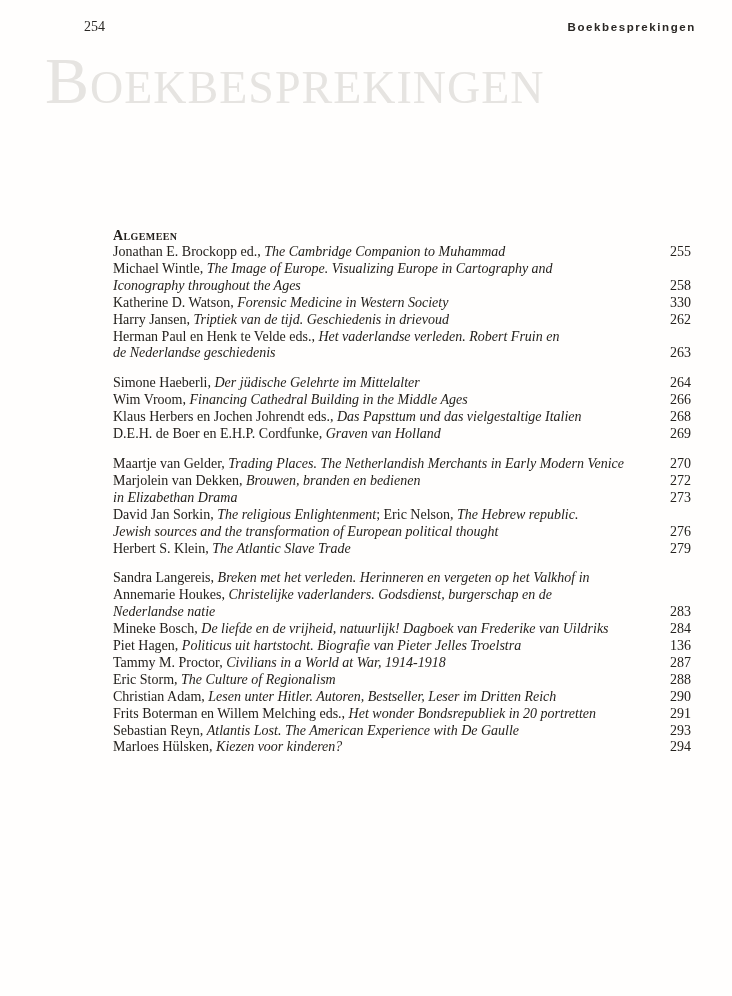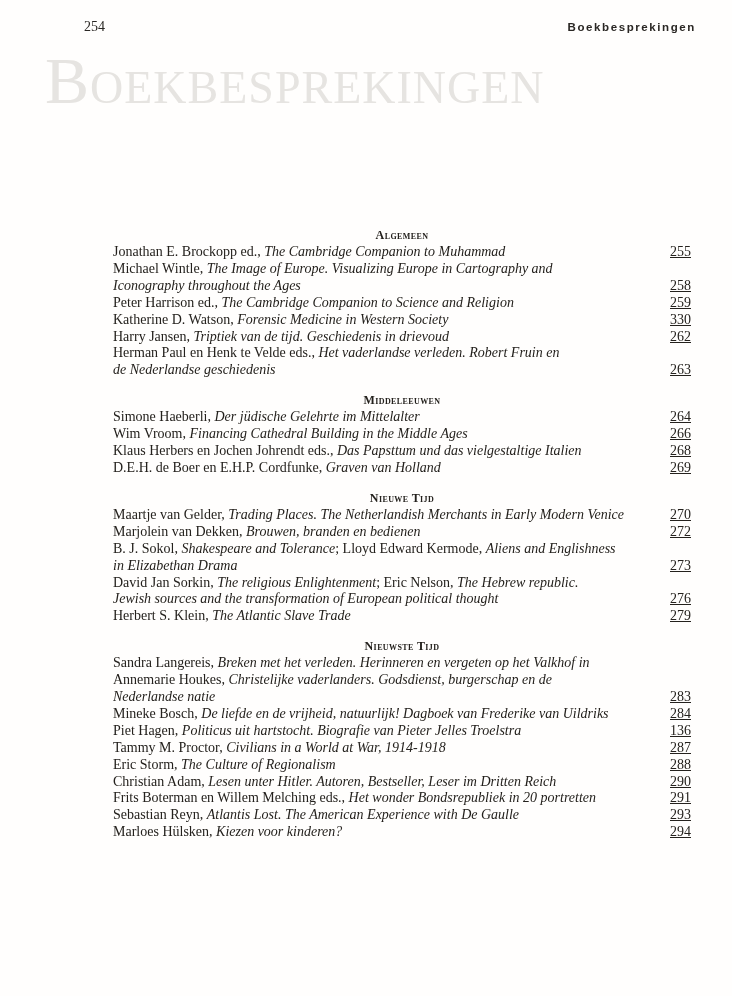--- a/index.html
+++ b/index.html
@@ -60,42 +60,40 @@
     position: absolute;
     top: 227px;
     left: 113px;
     width: 578px;
   }
   .toc-section { margin: 0; }
   .toc-section + .toc-section { margin-top: 13px; }
   .section-heading {
     font-variant: small-caps;
     font-weight: bold;
-    font-size: 12px;
+    font-size: 14px;
     letter-spacing: 0.4px;
     line-height: 17px;
     color: #24211d;
-    text-align: center;
   }
   .toc-row {
     display: flex;
     justify-content: space-between;
     align-items: baseline;
     font-size: 14px;
     line-height: 16.9px;
     white-space: nowrap;
   }
   .row-text { flex: 1 1 auto; overflow: hidden; }
   .row-text .it { font-style: italic; }
   .row-page {
     flex: 0 0 auto;
     padding-left: 12px;
     text-align: right;
     min-width: 28px;
-    text-decoration: underline;
   }
 </style>
 </head>
 <body>
 
 <div class="page">
 
   <div class="running-head">
     <span class="folio">254</span>
     <span class="running-title">Boekbesprekingen</span>
@@ -112,92 +110,81 @@
         </div>
         <div class="toc-row">
           <span class="row-text"><span>Michael Wintle, </span><span class="it">The Image of Europe. Visualizing Europe in Cartography and</span></span>
           <span class="row-page"></span>
         </div>
         <div class="toc-row">
           <span class="row-text"><span class="it">Iconography throughout the Ages</span></span>
           <span class="row-page">258</span>
         </div>
         <div class="toc-row">
-          <span class="row-text"><span>Peter Harrison ed., </span><span class="it">The Cambridge Companion to Science and Religion</span></span>
-          <span class="row-page">259</span>
-        </div>
-        <div class="toc-row">
           <span class="row-text"><span>Katherine D. Watson, </span><span class="it">Forensic Medicine in Western Society</span></span>
           <span class="row-page">330</span>
         </div>
         <div class="toc-row">
           <span class="row-text"><span>Harry Jansen, </span><span class="it">Triptiek van de tijd. Geschiedenis in drievoud</span></span>
           <span class="row-page">262</span>
         </div>
         <div class="toc-row">
           <span class="row-text"><span>Herman Paul en Henk te Velde eds., </span><span class="it">Het vaderlandse verleden. Robert Fruin en</span></span>
           <span class="row-page"></span>
         </div>
         <div class="toc-row">
           <span class="row-text"><span class="it">de Nederlandse geschiedenis</span></span>
           <span class="row-page">263</span>
         </div>
       </div>
       <div class="toc-section">
-        <div class="section-heading">Middeleeuwen</div>
         <div class="toc-row">
           <span class="row-text"><span>Simone Haeberli, </span><span class="it">Der jüdische Gelehrte im Mittelalter</span></span>
           <span class="row-page">264</span>
         </div>
         <div class="toc-row">
           <span class="row-text"><span>Wim Vroom, </span><span class="it">Financing Cathedral Building in the Middle Ages</span></span>
           <span class="row-page">266</span>
         </div>
         <div class="toc-row">
           <span class="row-text"><span>Klaus Herbers en Jochen Johrendt eds., </span><span class="it">Das Papsttum und das vielgestaltige Italien</span></span>
           <span class="row-page">268</span>
         </div>
         <div class="toc-row">
           <span class="row-text"><span>D.E.H. de Boer en E.H.P. Cordfunke, </span><span class="it">Graven van Holland</span></span>
           <span class="row-page">269</span>
         </div>
       </div>
       <div class="toc-section">
-        <div class="section-heading">Nieuwe Tijd</div>
         <div class="toc-row">
           <span class="row-text"><span>Maartje van Gelder, </span><span class="it">Trading Places. The Netherlandish Merchants in Early Modern Venice</span></span>
           <span class="row-page">270</span>
         </div>
         <div class="toc-row">
           <span class="row-text"><span>Marjolein van Dekken, </span><span class="it">Brouwen, branden en bedienen</span></span>
           <span class="row-page">272</span>
         </div>
         <div class="toc-row">
-          <span class="row-text"><span>B. J. Sokol, </span><span class="it">Shakespeare and Tolerance</span><span>; Lloyd Edward Kermode, </span><span class="it">Aliens and Englishness</span></span>
-          <span class="row-page"></span>
-        </div>
-        <div class="toc-row">
           <span class="row-text"><span class="it">in Elizabethan Drama</span></span>
           <span class="row-page">273</span>
         </div>
         <div class="toc-row">
           <span class="row-text"><span>David Jan Sorkin, </span><span class="it">The religious Enlightenment</span><span>; Eric Nelson, </span><span class="it">The Hebrew republic.</span></span>
           <span class="row-page"></span>
         </div>
         <div class="toc-row">
           <span class="row-text"><span class="it">Jewish sources and the transformation of European political thought</span></span>
           <span class="row-page">276</span>
         </div>
         <div class="toc-row">
           <span class="row-text"><span>Herbert S. Klein, </span><span class="it">The Atlantic Slave Trade</span></span>
           <span class="row-page">279</span>
         </div>
       </div>
       <div class="toc-section">
-        <div class="section-heading">Nieuwste Tijd</div>
         <div class="toc-row">
           <span class="row-text"><span>Sandra Langereis, </span><span class="it">Breken met het verleden. Herinneren en vergeten op het Valkhof in</span></span>
           <span class="row-page"></span>
         </div>
         <div class="toc-row">
           <span class="row-text"><span>Annemarie Houkes, </span><span class="it">Christelijke vaderlanders. Godsdienst, burgerschap en de</span></span>
           <span class="row-page"></span>
         </div>
         <div class="toc-row">
           <span class="row-text"><span class="it">Nederlandse natie</span></span>

